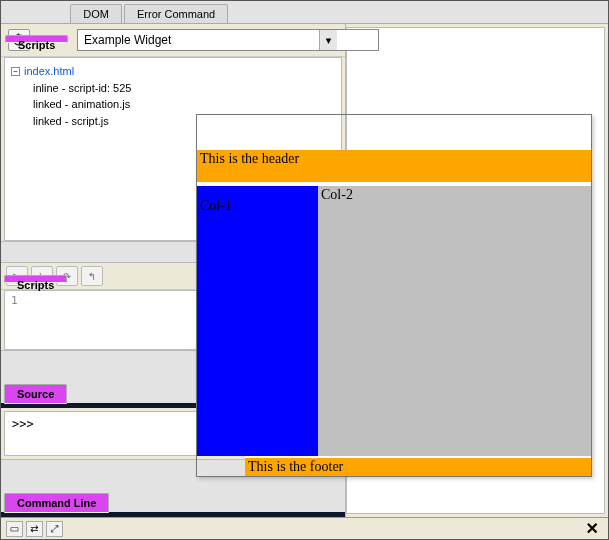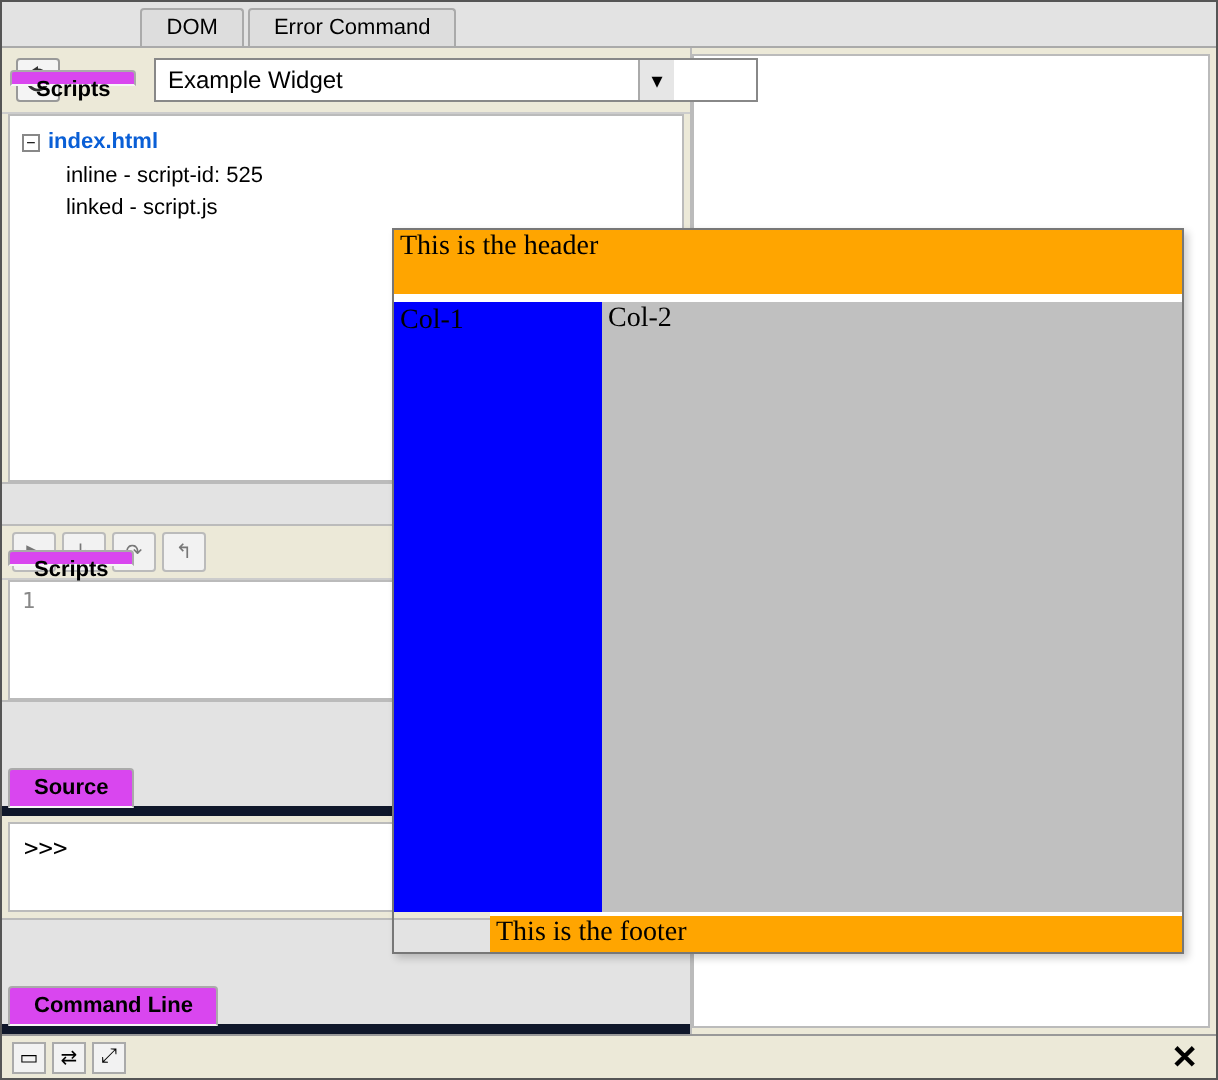--- a/index.html
+++ b/index.html
@@ -147,21 +147,21 @@
   }
   .tree-toggle {
     width: 9px; height: 9px;
     border: 1px solid #888;
     font-size: 8px;
     line-height: 7px;
     text-align: center;
     cursor: pointer;
     background:#fff;
   }
-  .file-link { color: #0a5fd6; font-weight: bold; cursor:pointer; }
+  .file-link { color: #0a5fd6; font-weight: normal; cursor:pointer; }
   .tree-children { padding-left: 22px; }
   .sub-tabs {
     display: flex;
     height: 22px;
     background: #e3e3e3;
     border-top: 1px solid #bbb;
     border-bottom: 1px solid #bbb;
     padding: 2px 3px 0 3px;
     gap: 2px;
   }
@@ -245,28 +245,29 @@
     flex-direction:column;
     font-family: "Times New Roman", serif;
     font-size:14px;
     box-shadow: 2px 2px 4px rgba(0,0,0,.2);
   }
   .w-header {
     background:#ffa500;
     height:32px;
     display:flex; align-items:flex-start;
     padding:1px 3px;
+    margin-top:35px;
   }
   .w-cols {
     flex:1; display:flex;
     background:#c0c0c0;
     border-top:4px solid #fff;
     border-bottom:0;
   }
-  .w-col1 { width:104px; background:#0000fe; color:#000; padding:2px 3px; }
+  .w-col1 { width:121px; background:#0000fe; color:#000; padding:12px 3px; }
   .w-col2 { flex:1; background:#c0c0c0; padding:1px 3px;border-radius:15px; }
   .w-footer {
     background:#ffa500;
     height:20px;
     border-top:2px solid #fff;
     padding:1px 3px;
     margin-left:48px;
   }
 </style>
 </head>
@@ -296,20 +297,21 @@
         </div>
       </div>
 
       <div class="tree-panel">
         <div class="tree-root">
           <div class="tree-toggle">−</div>
           <span class="file-link">index.html</span>
         </div>
         <div class="tree-children">
           <div>inline - script-id: 525</div>
+          <div>linked - animation.js</div>
           <div>linked - script.js</div>
         </div>
       </div>
 
       <div class="sub-tabs">
         <div class="tab active">Scripts</div>
       </div>
 
       <div class="debug-toolbar">
         <div class="dbg-btn">▶</div>

